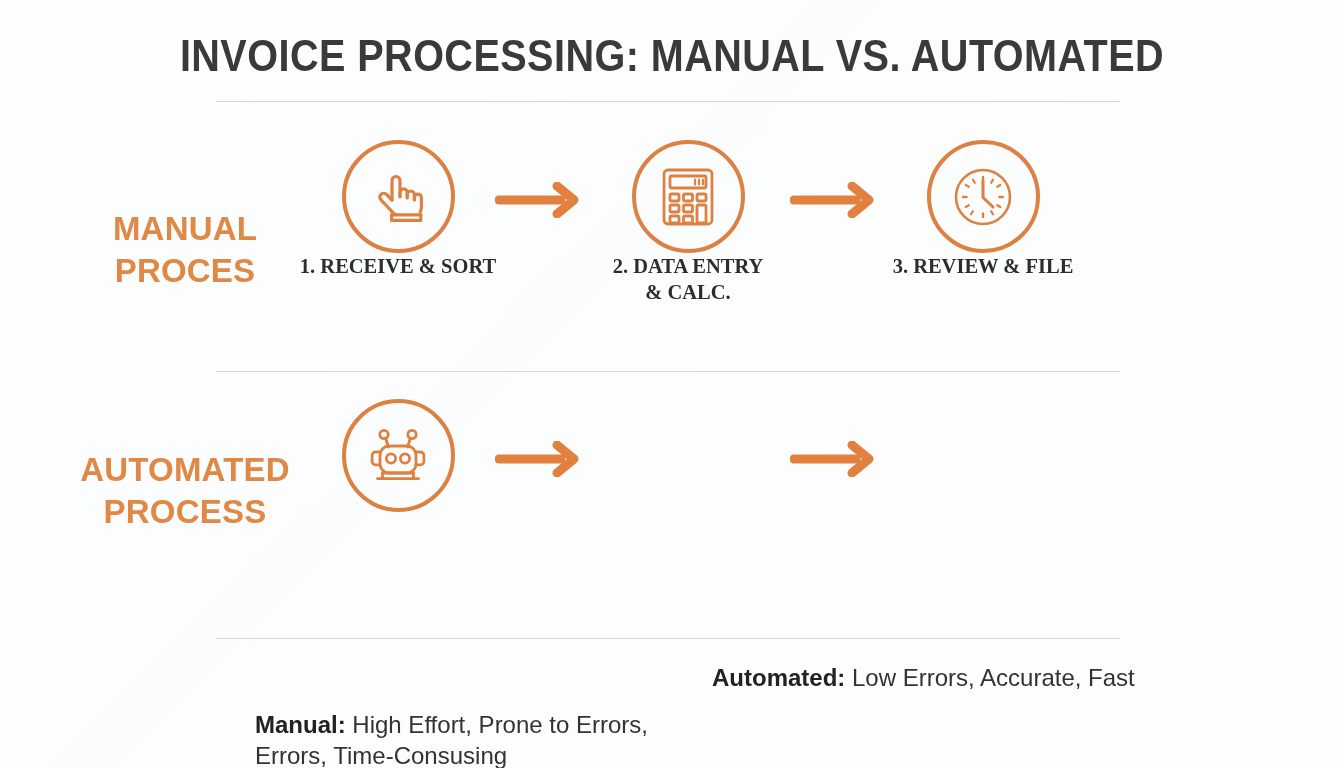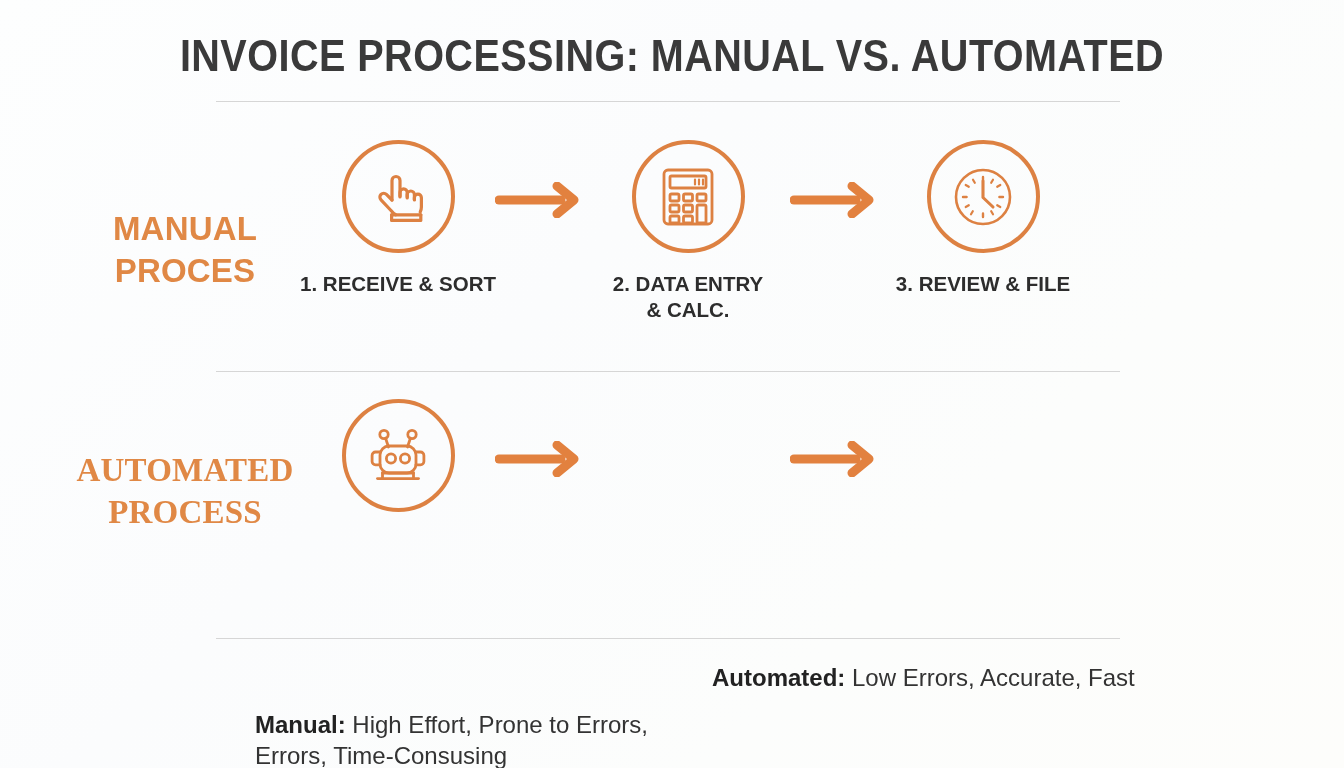--- a/index.html
+++ b/index.html
@@ -66,21 +66,21 @@
     left: 60px;
     width: 250px;
     text-align: center;
     font-weight: bold;
     font-size: 33px;
     line-height: 42px;
     color: #e08845;
     letter-spacing: 0.2px;
   }
   .row-manual .row-label    { top: 68px; }
-  .row-automated .row-label { top: 50px; font-family: Liberation Serif, serif; }
+  .row-automated .row-label { top: 50px; }
 
   
   .step {
     position: absolute;
     width: 230px;
     text-align: center;
   }
   .step-1 { left: 283px; }
   .step-2 { left: 573px; }
   .step-3 { left: 868px; }
@@ -92,26 +92,26 @@
     border: 4px solid #dd8142;
     border-radius: 50%;
     box-sizing: border-box;
     display: flex;
     align-items: center;
     justify-content: center;
   }
   .icon-ring svg { display: block; }
 
   .step-caption {
-    margin-top: 18px;
     font-weight: bold;
     font-size: 20.5px;
     line-height: 26px;
     color: #2d2d2d;
     white-space: pre-line;
+    font-family: Liberation Serif, serif;
   }
 
   
   .arrow {
     position: absolute;
     top: 42px;
     width: 90px;
     height: 36px;
   }
   .arrow-1 { left: 495px; }

